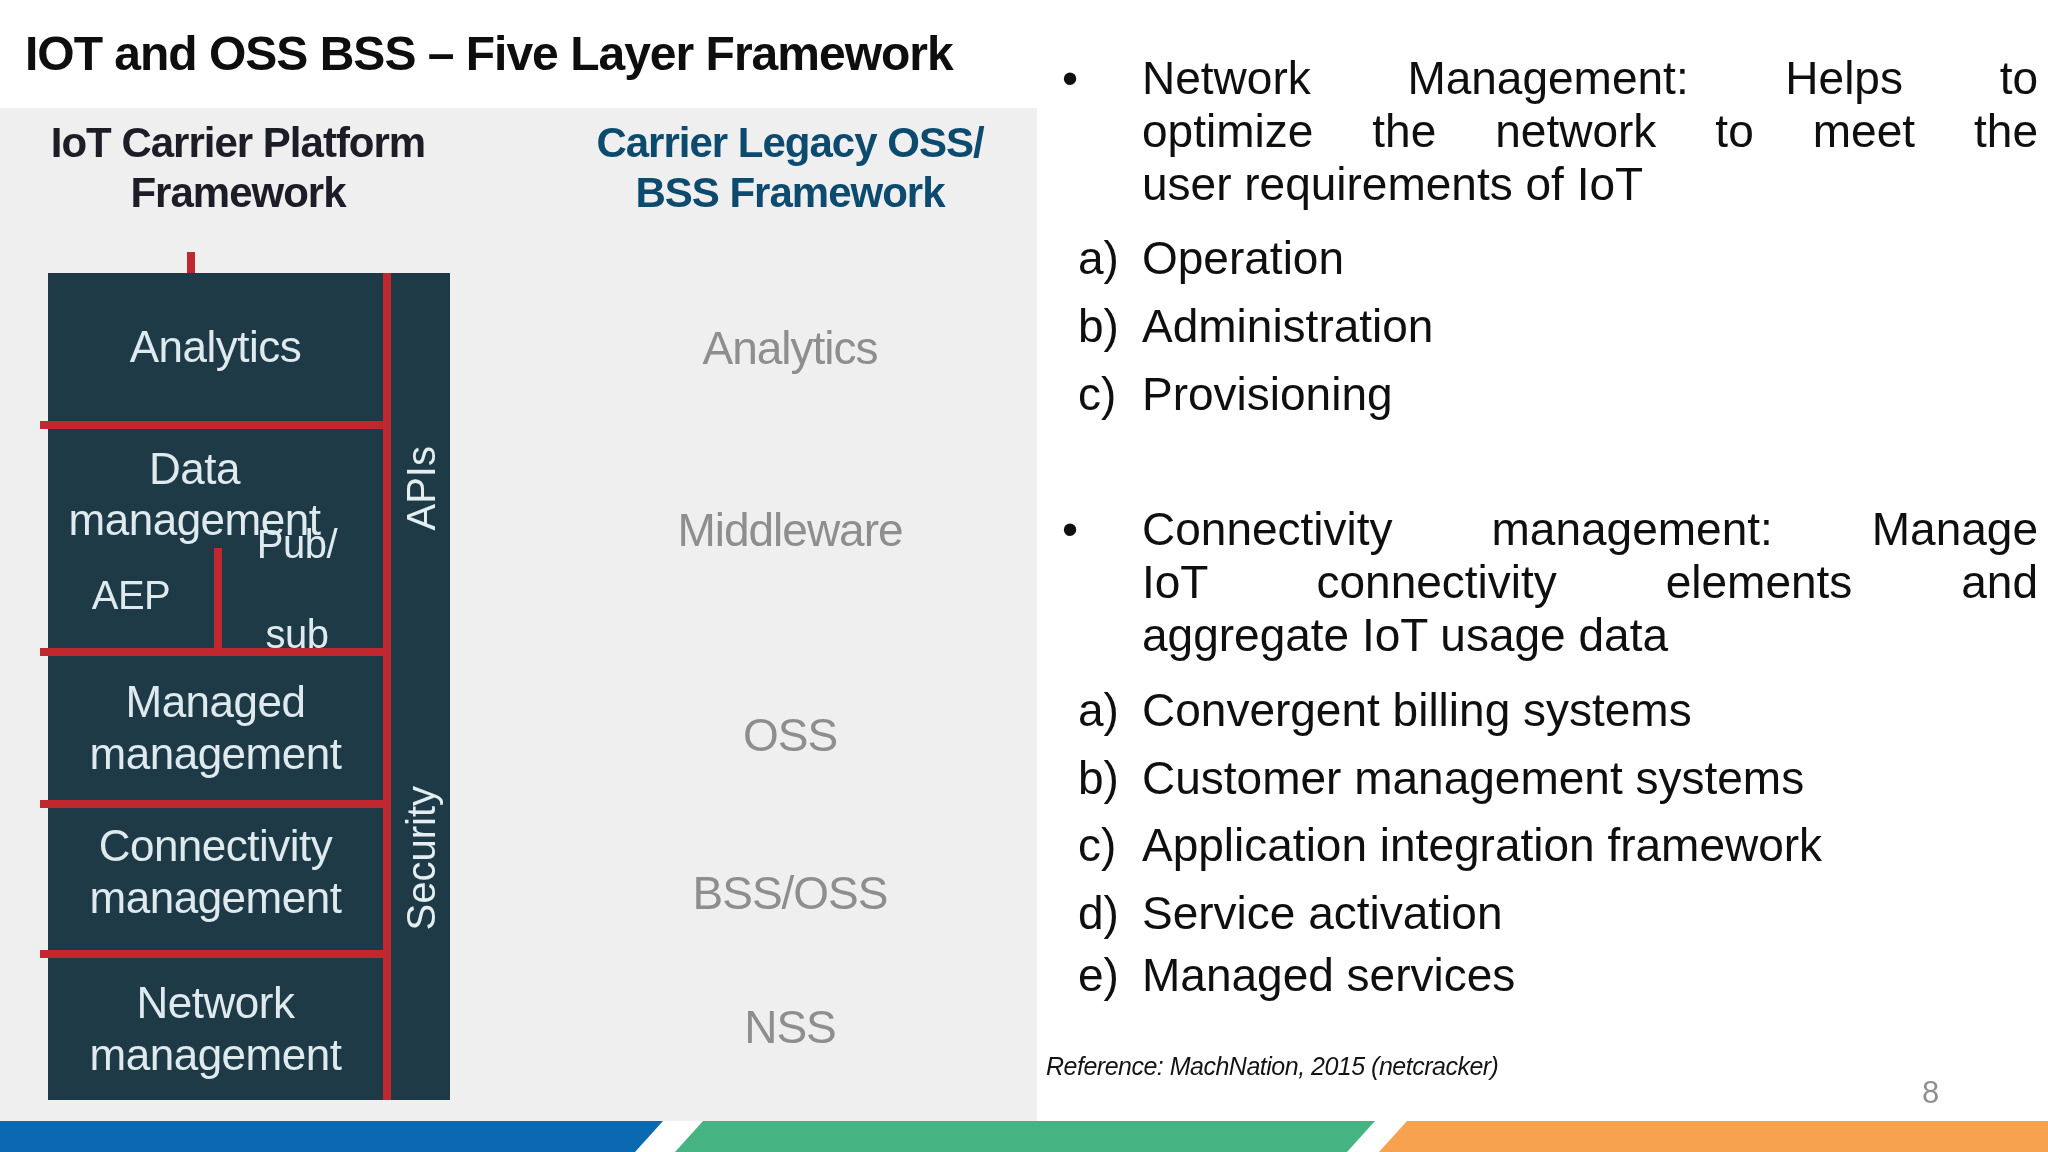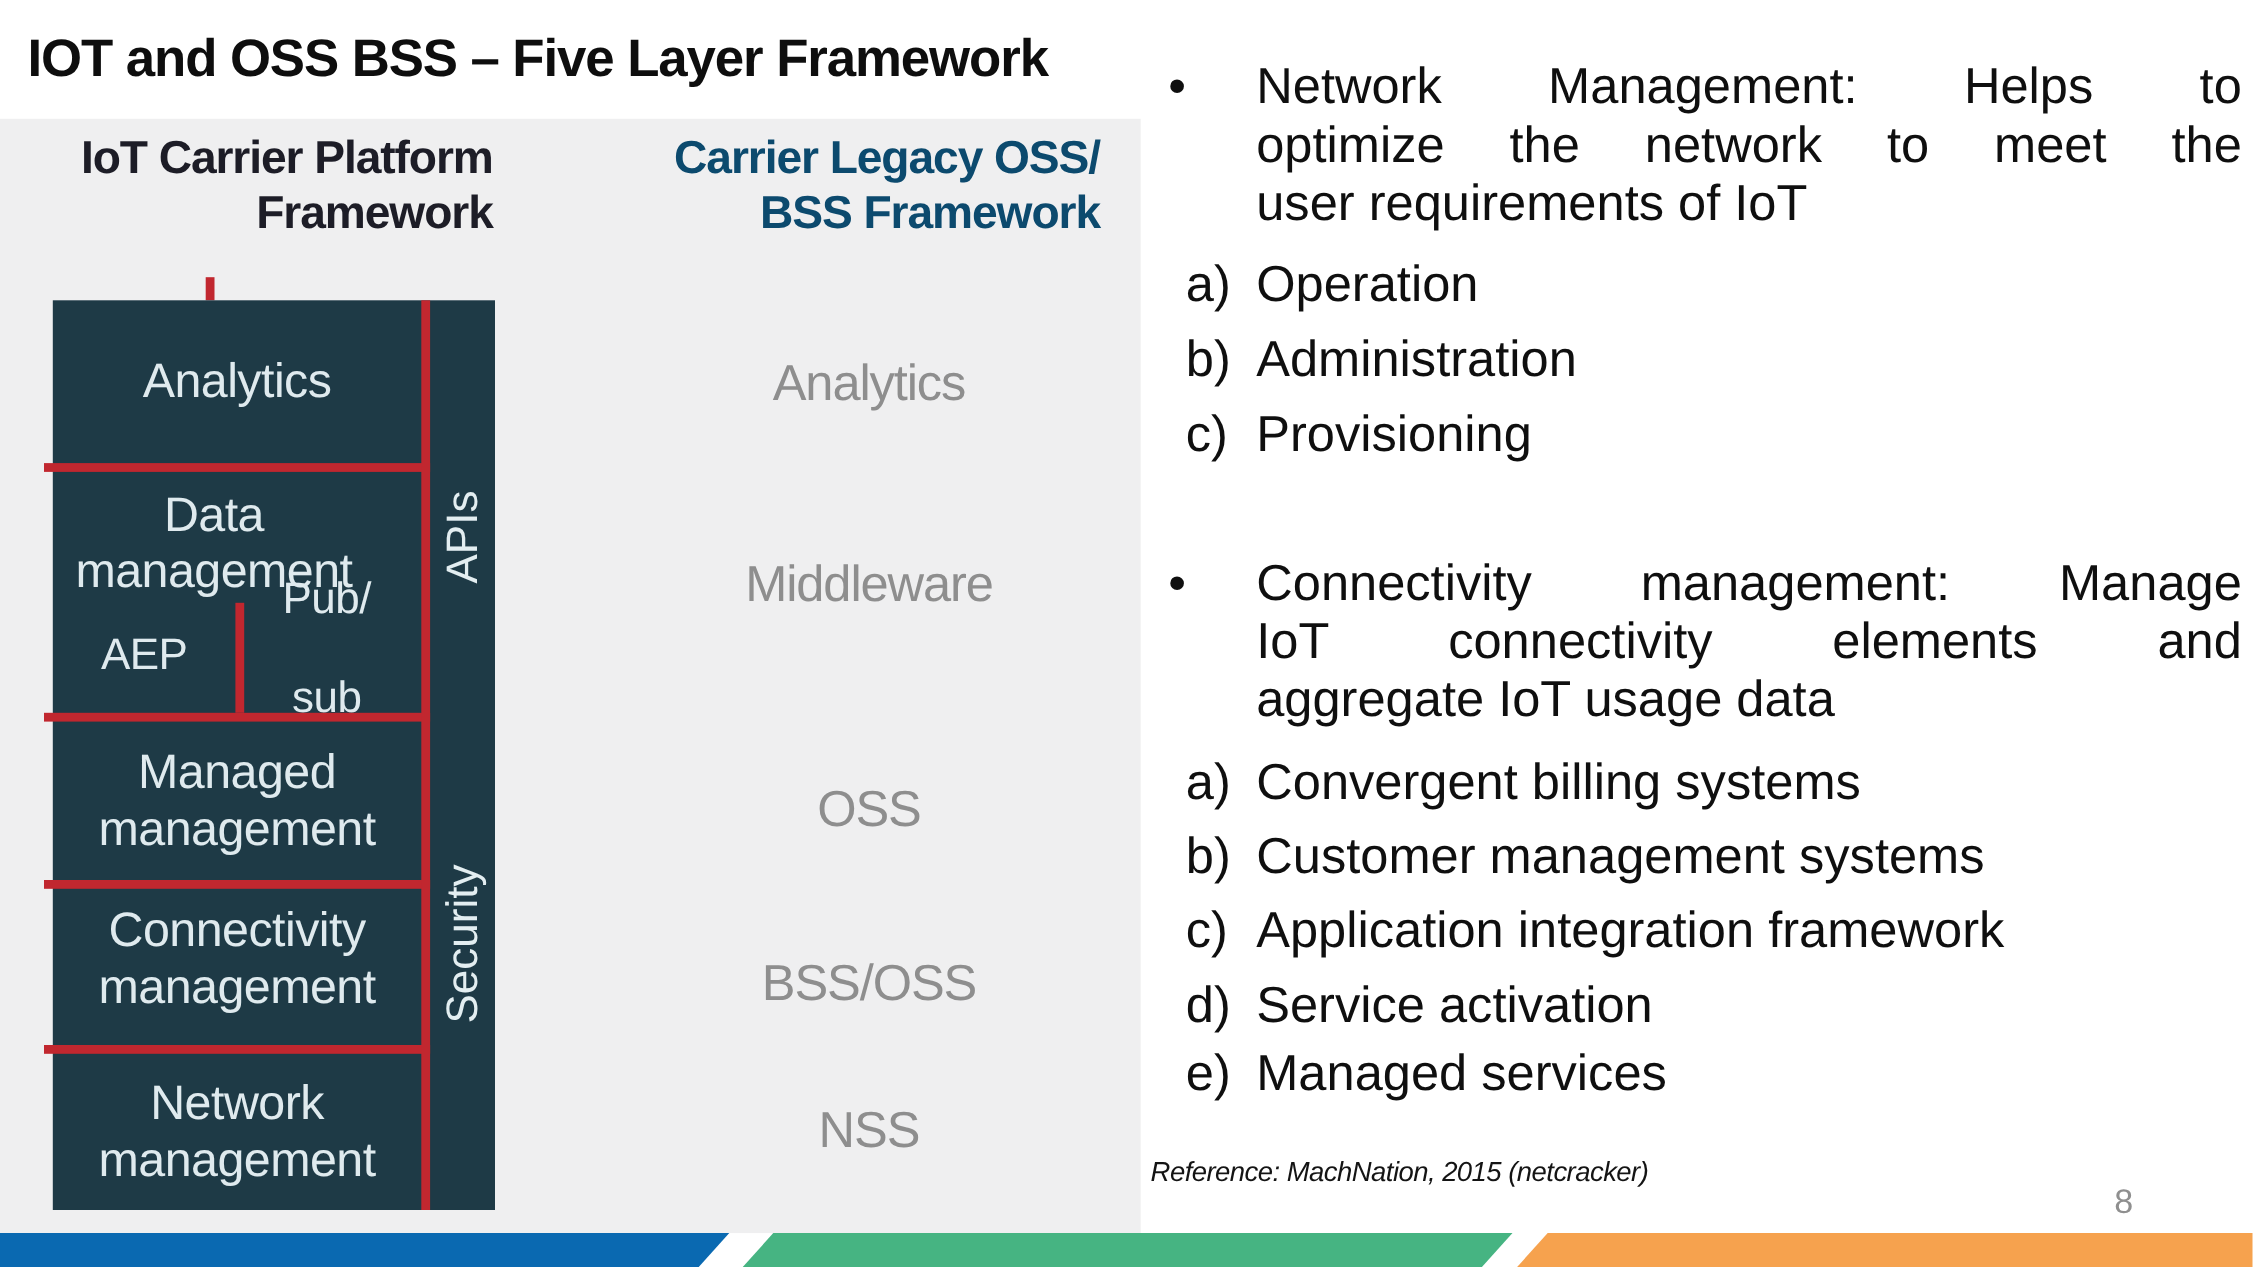--- a/index.html
+++ b/index.html
@@ -3,21 +3,21 @@
 <meta charset="utf-8">
 <style>
   html,body{margin:0;padding:0;background:#fff;}
   #stage{position:relative;width:2048px;height:1152px;background:#ffffff;overflow:hidden;
          font-family:"Liberation Sans", sans-serif;color:#111;padding-left:27px;}
   
   .slide-title{position:absolute;left:25px;top:26px;width:1010px;
     font-size:48px;font-weight:700;letter-spacing:-1px;color:#0e0e0e;line-height:56px;}
   
   .panel{position:absolute;left:0;top:108px;width:1037px;height:1013px;background:#efeff0;}
-  .col-header{position:absolute;top:118px;width:420px;text-align:right;
+  .col-header{position:absolute;top:118px;width:420px;text-align:center;
     font-size:42px;font-weight:700;line-height:50px;letter-spacing:-1px;}
   .col-header.left{left:28px;color:#1d1d27;}
   .col-header.right{left:580px;color:#0c4a6e;}
   
   .stack{position:absolute;left:48px;top:273px;width:402px;height:827px;background:#1e3a46;
          color:#dfeaee;font-size:44px;line-height:52px;letter-spacing:-0.5px;}
   .row{position:absolute;left:0;width:335px;display:flex;flex-direction:column;
        align-items:center;justify-content:center;text-align:center;}
   .row.analytics{top:0;height:148px;}
   .row.device{top:383px;height:144px;}

